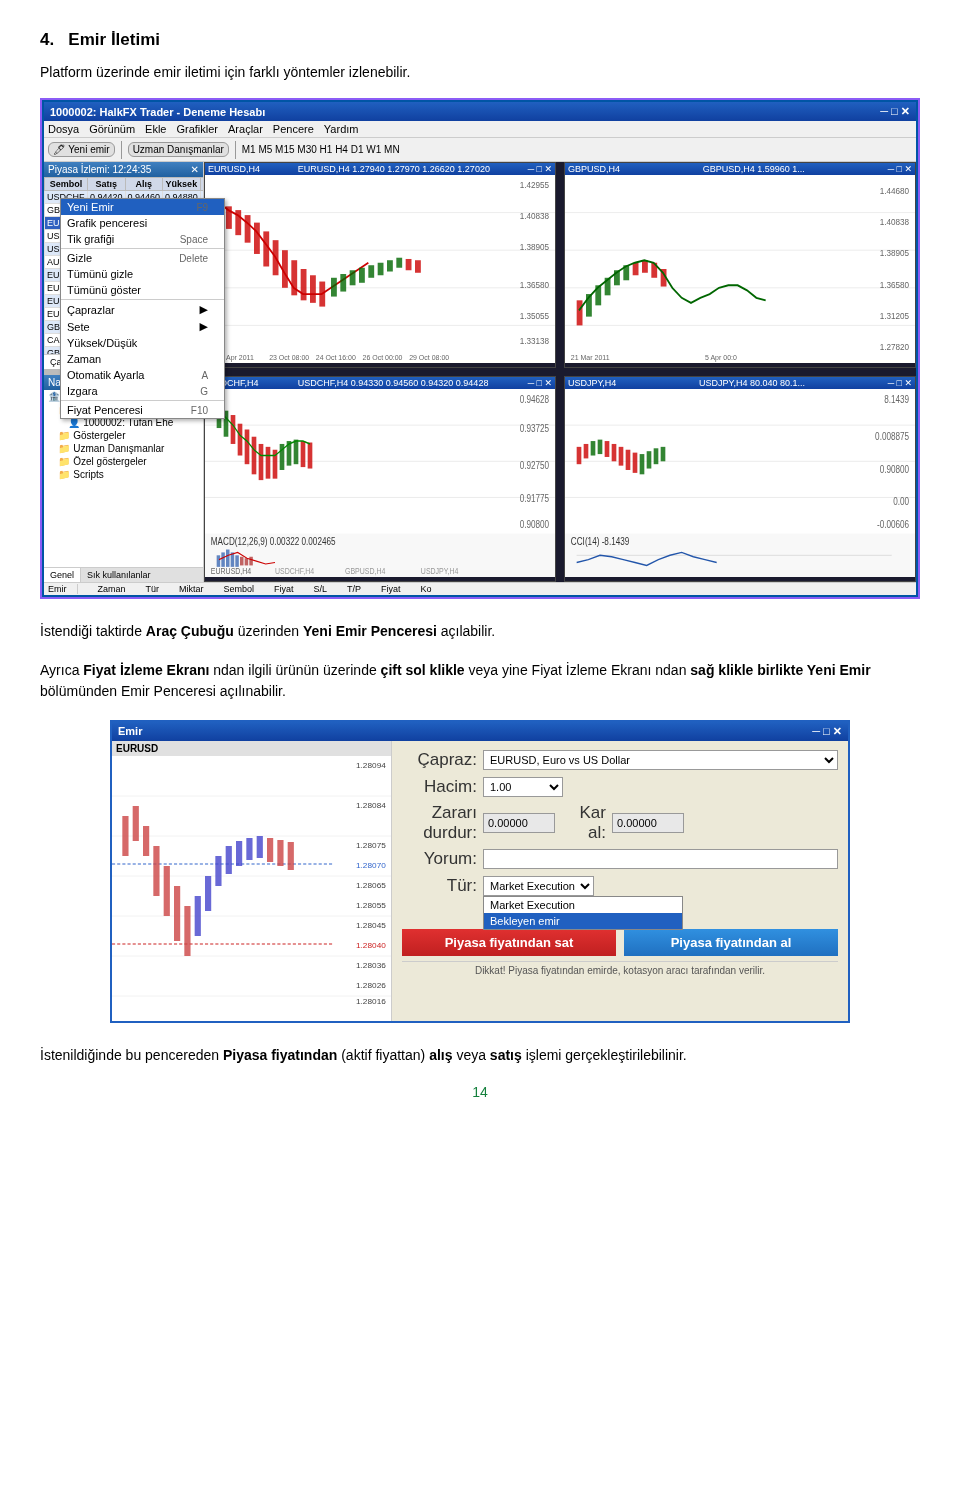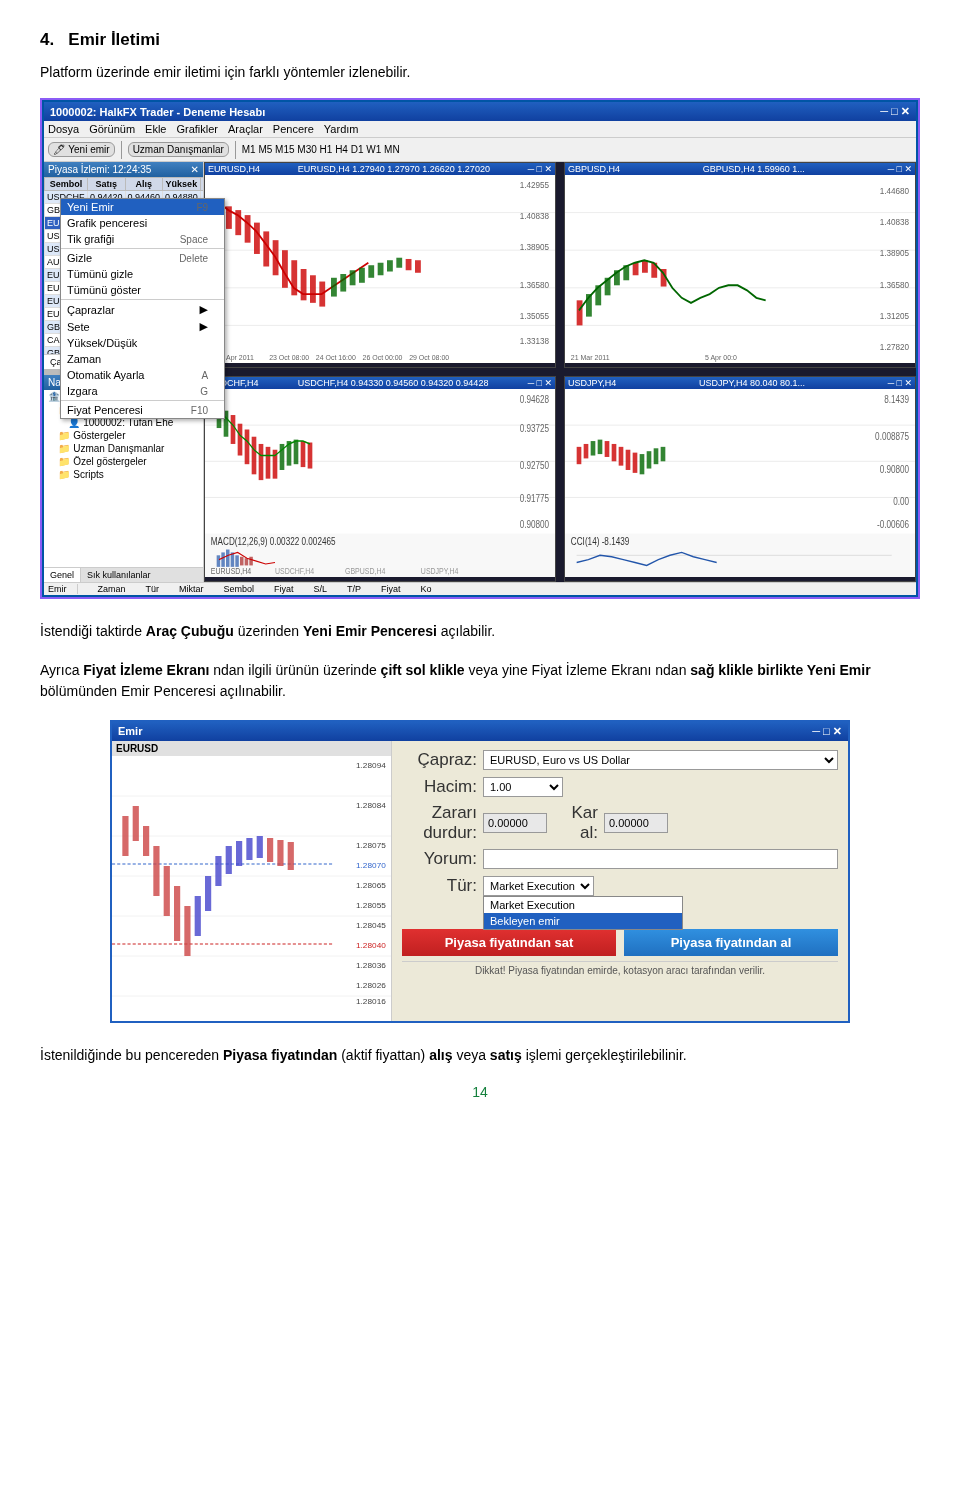--- a/index.html
+++ b/index.html
@@ -260,21 +260,21 @@
       font-size: 11px;
       height: 20px;
       flex: 1;
     }
     .form-input-small {
       border: 1px solid #999;
       background: #e8e8e8;
       padding: 1px 4px;
       font-size: 11px;
       height: 20px;
-      width: 64px;
+      width: 72px;
     }
     .dropdown-open {
       position: absolute;
       background: #fff;
       border: 1px solid #888;
       font-size: 11px;
       z-index: 5;
       min-width: 200px;
     }
     .dropdown-item { padding: 2px 6px; cursor: pointer; }

